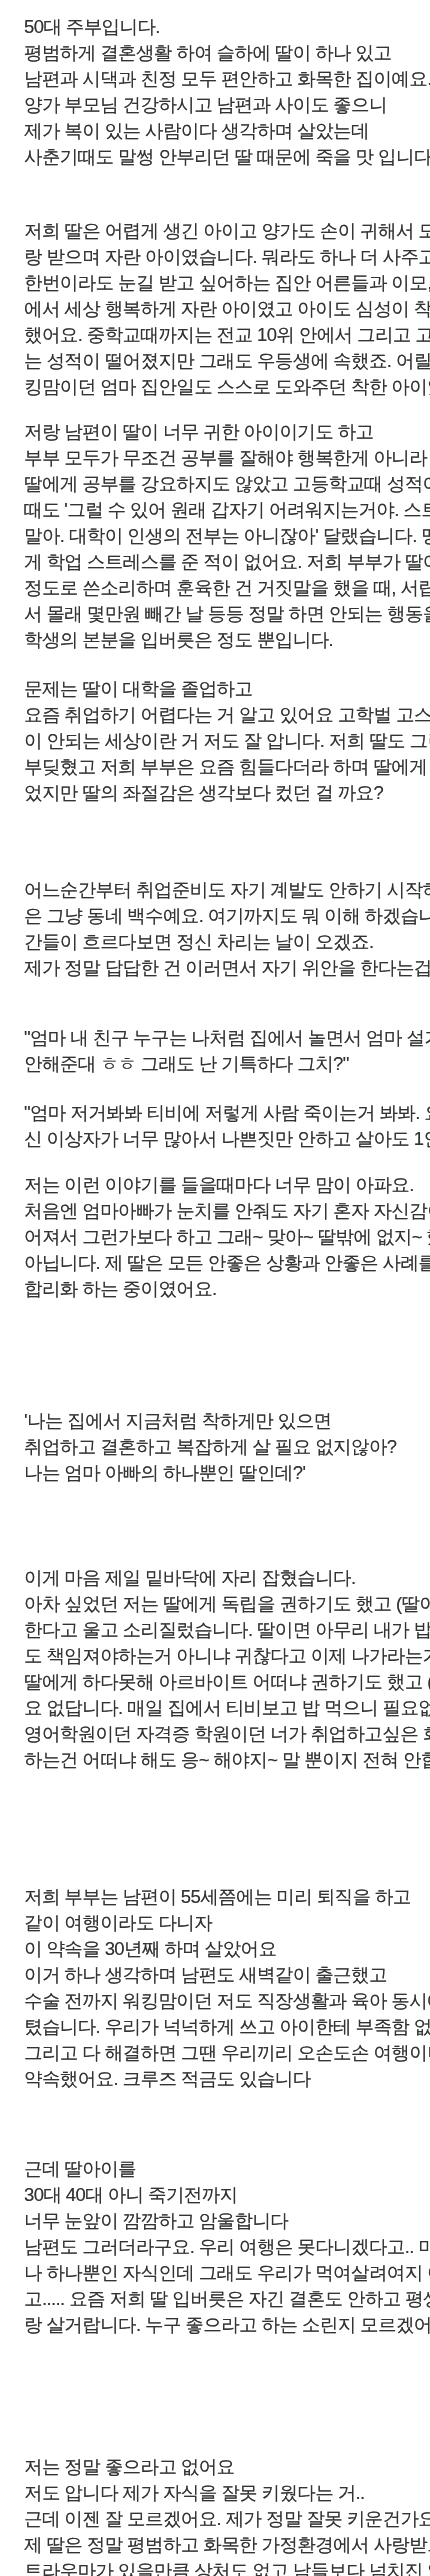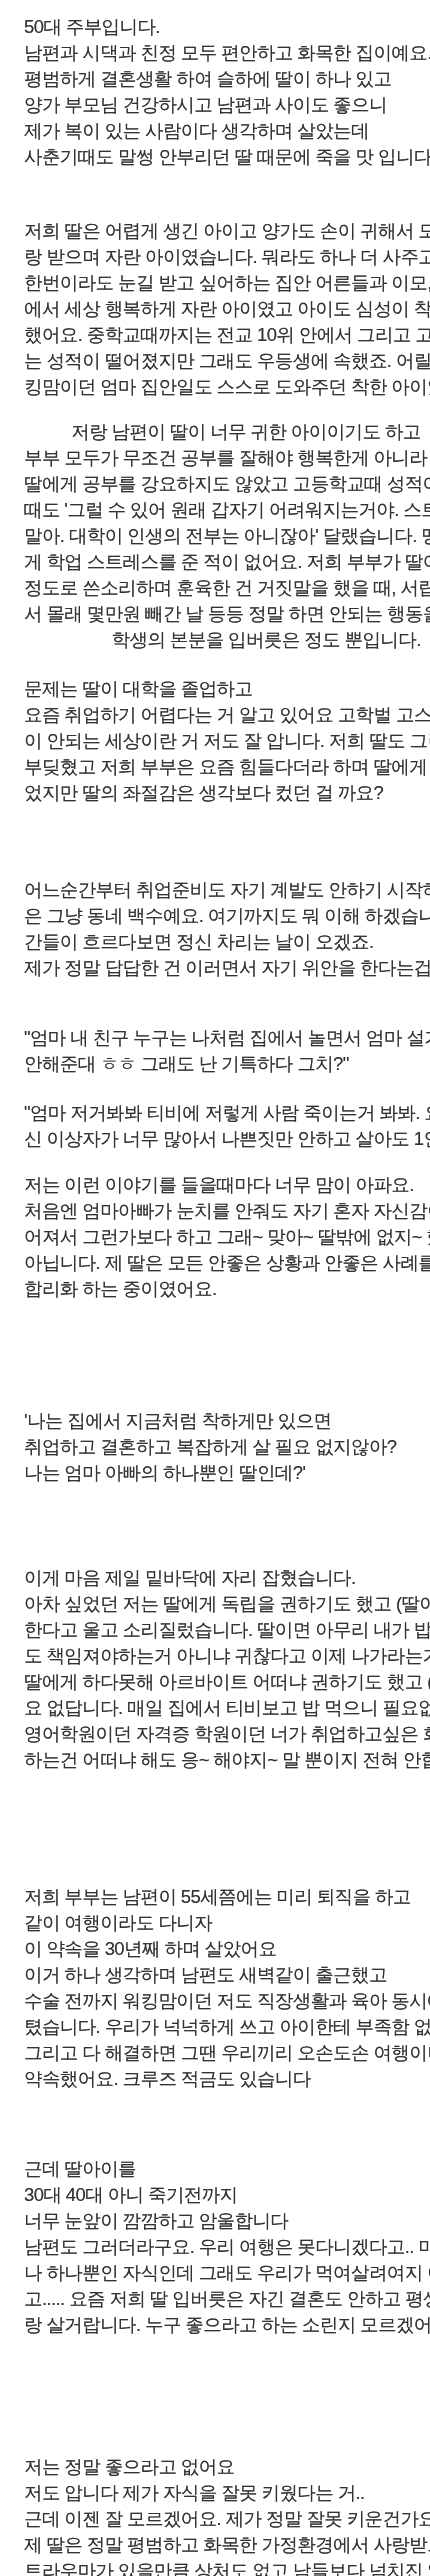--- a/index.html
+++ b/index.html
@@ -31,36 +31,36 @@
     text-shadow: 0 0 0.4px rgba(70,70,70,0.65);
   }
 </style>
 </head>
 <body>
 
 <div id="screen">
   <div id="post-body">
       <div class="para" style="top: 14.4px;">
         <div class="line">50대 주부입니다.</div>
+        <div class="line">평범하게 결혼생활 하여 슬하에 딸이 하나 있고</div>
         <div class="line">남편과 시댁과 친정 모두 편안하고 화목한 집이예요.</div>
-        <div class="line">평범하게 결혼생활 하여 슬하에 딸이 하나 있고</div>
         <div class="line">양가 부모님 건강하시고 남편과 사이도 좋으니</div>
         <div class="line">제가 복이 있는 사람이다 생각하며 살았는데</div>
         <div class="line">사춘기때도 말썽 안부리던 딸 때문에 죽을 맛 입니다.</div>
       </div>
       <div class="para" style="top: 218px;">
         <div class="line">저희 딸은 어렵게 생긴 아이고 양가도 손이 귀해서 모두에게 사</div>
         <div class="line">랑 받으며 자란 아이였습니다. 뭐라도 하나 더 사주고 싶어하고</div>
         <div class="line">한번이라도 눈길 받고 싶어하는 집안 어른들과 이모, 고모 사이</div>
         <div class="line">에서 세상 행복하게 자란 아이였고 아이도 심성이 착하고 영특</div>
         <div class="line">했어요. 중학교때까지는 전교 10위 안에서 그리고 고등학교때</div>
         <div class="line">는 성적이 떨어졌지만 그래도 우등생에 속했죠. 어릴때부터 워</div>
         <div class="line">킹맘이던 엄마 집안일도 스스로 도와주던 착한 아이였어요.</div>
       </div>
-      <div class="para" style="top: 419px; text-align: right;">
+      <div class="para" style="top: 419px;">
         <div class="line">저랑 남편이 딸이 너무 귀한 아이이기도 하고</div>
         <div class="line">부부 모두가 무조건 공부를 잘해야 행복한게 아니라 생각했기에</div>
         <div class="line">딸에게 공부를 강요하지도 않았고 고등학교때 성적이 떨어졌을</div>
         <div class="line">때도 '그럴 수 있어 원래 갑자기 어려워지는거야. 스트레스 받지</div>
         <div class="line">말아. 대학이 인생의 전부는 아니잖아' 달랬습니다. 맹세코 딸에</div>
         <div class="line">게 학업 스트레스를 준 적이 없어요. 저희 부부가 딸이 눈물 날</div>
         <div class="line">정도로 쓴소리하며 훈육한 건 거짓말을 했을 때, 서랍장 현금에</div>
         <div class="line">서 몰래 몇만원 빼간 날 등등 정말 하면 안되는 행동을 했을 때와</div>
         <div class="line">학생의 본분을 입버릇은 정도 뿐입니다.</div>
       </div>

